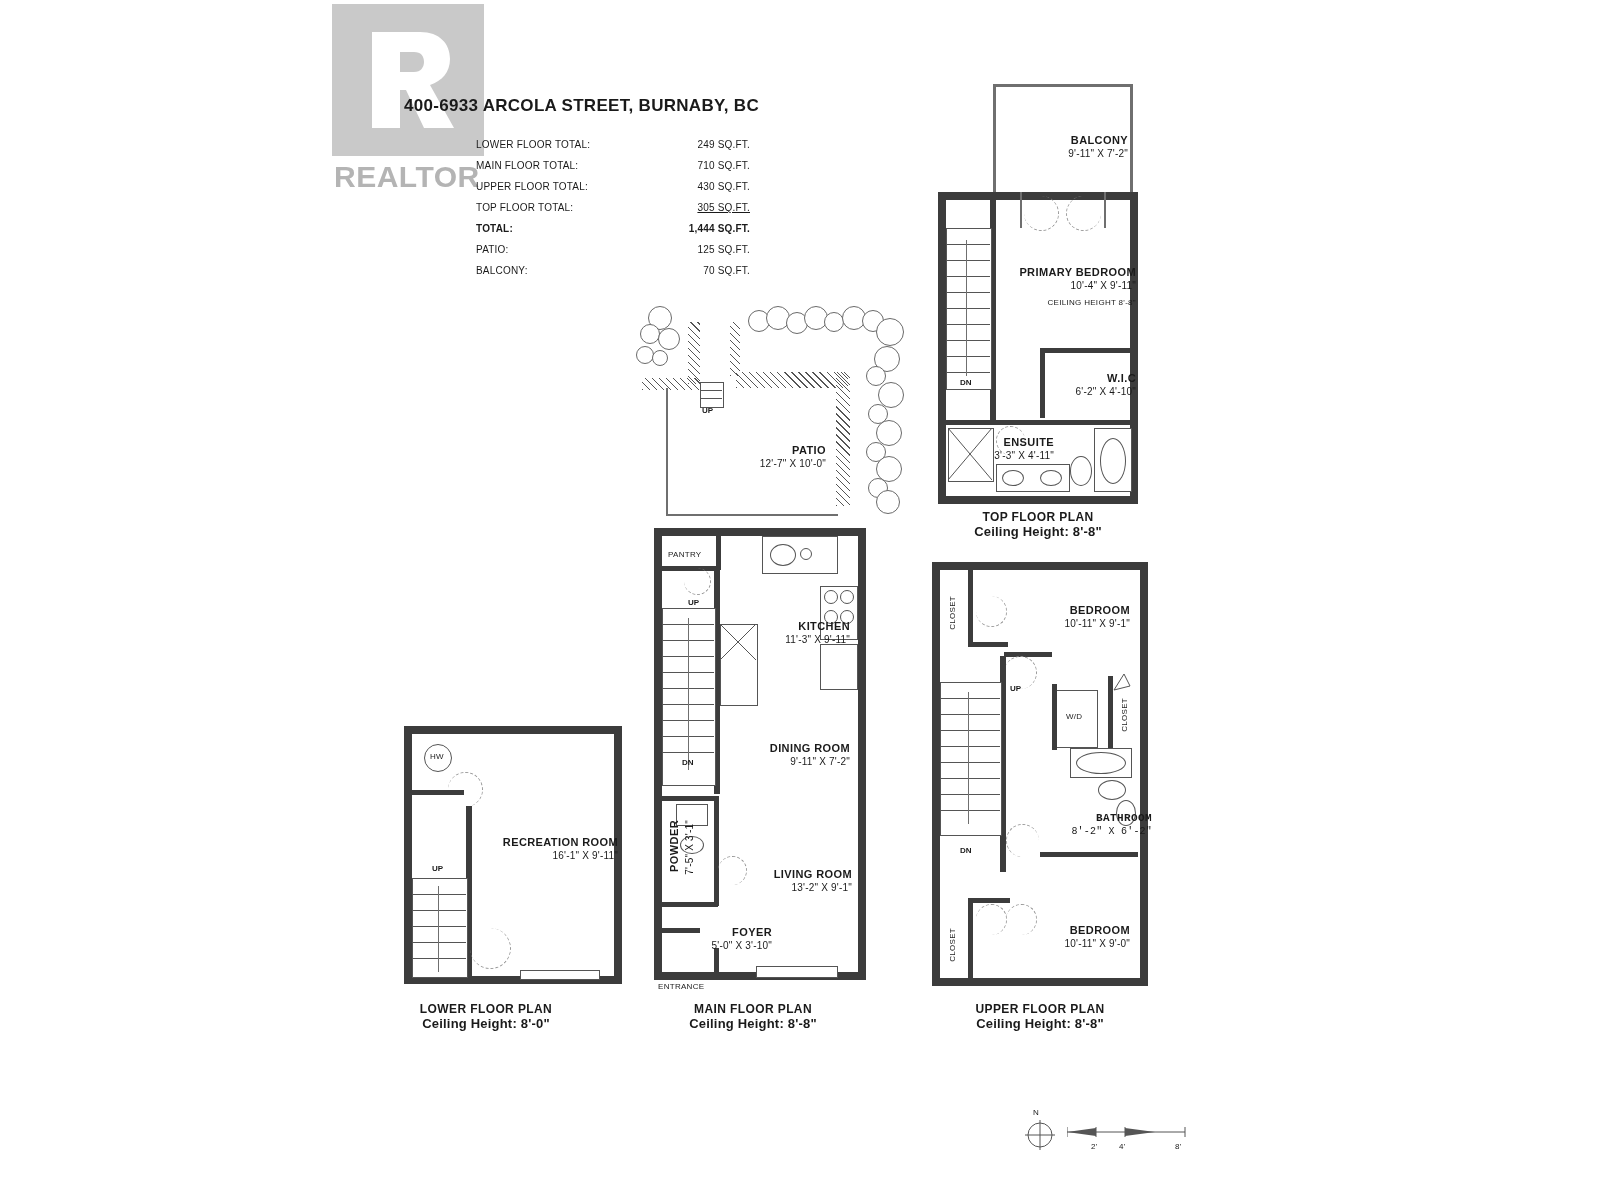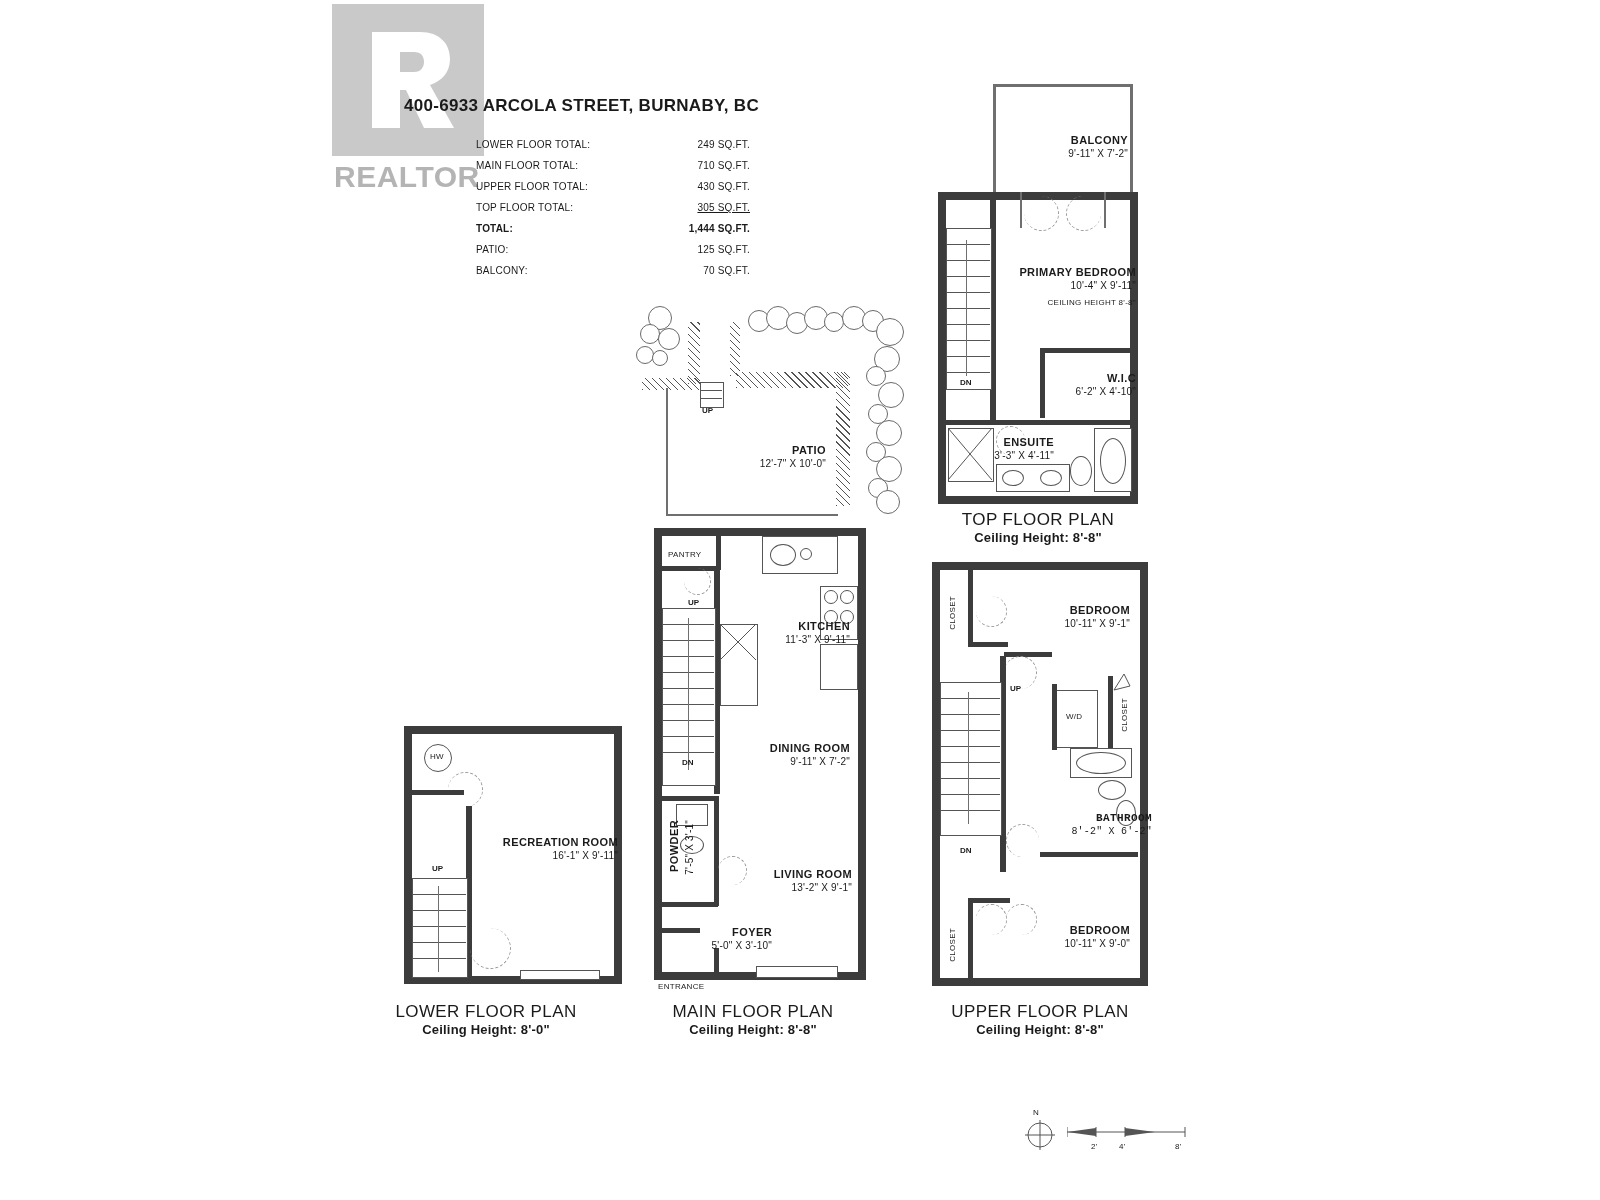--- a/index.html
+++ b/index.html
@@ -6,21 +6,21 @@
   body{width:1600px;height:1200px;position:relative;overflow:hidden;
        font-family:"Liberation Sans", sans-serif;color:#1a1a1a;}
   .abs{position:absolute;}
   .wall{position:absolute;background:#3c3c3c;}
   .wallthin{position:absolute;background:#6f6f6f;}
   .lbl{position:absolute;text-align:right;line-height:1.25;}
   .rname{font-size:11px;font-weight:700;letter-spacing:.4px;}
   .rdim{font-size:10px;letter-spacing:.2px;}
   .small{font-size:8px;letter-spacing:.3px;}
   .plantitle{position:absolute;text-align:center;}
-  .plantitle .t1{font-size:17px;font-weight:400;letter-spacing:.4px;}
+  .plantitle .t1{font-size:12px;font-weight:700;letter-spacing:.4px;}
   .plantitle .t2{font-size:13px;font-weight:700;letter-spacing:.2px;}
   .vert{writing-mode:vertical-rl;transform:rotate(180deg);}
   #addr{position:absolute;left:404px;top:96px;font-size:17px;font-weight:700;letter-spacing:.3px;}
   .sumrow{position:absolute;font-size:10px;letter-spacing:.2px;}
   .sumlabel{position:absolute;left:476px;}
   .sumval{position:absolute;left:620px;width:130px;text-align:right;}
   .bold{font-weight:700;}
 
   
   #watermark{position:absolute;left:332px;top:4px;width:250px;height:200px;opacity:1;}

